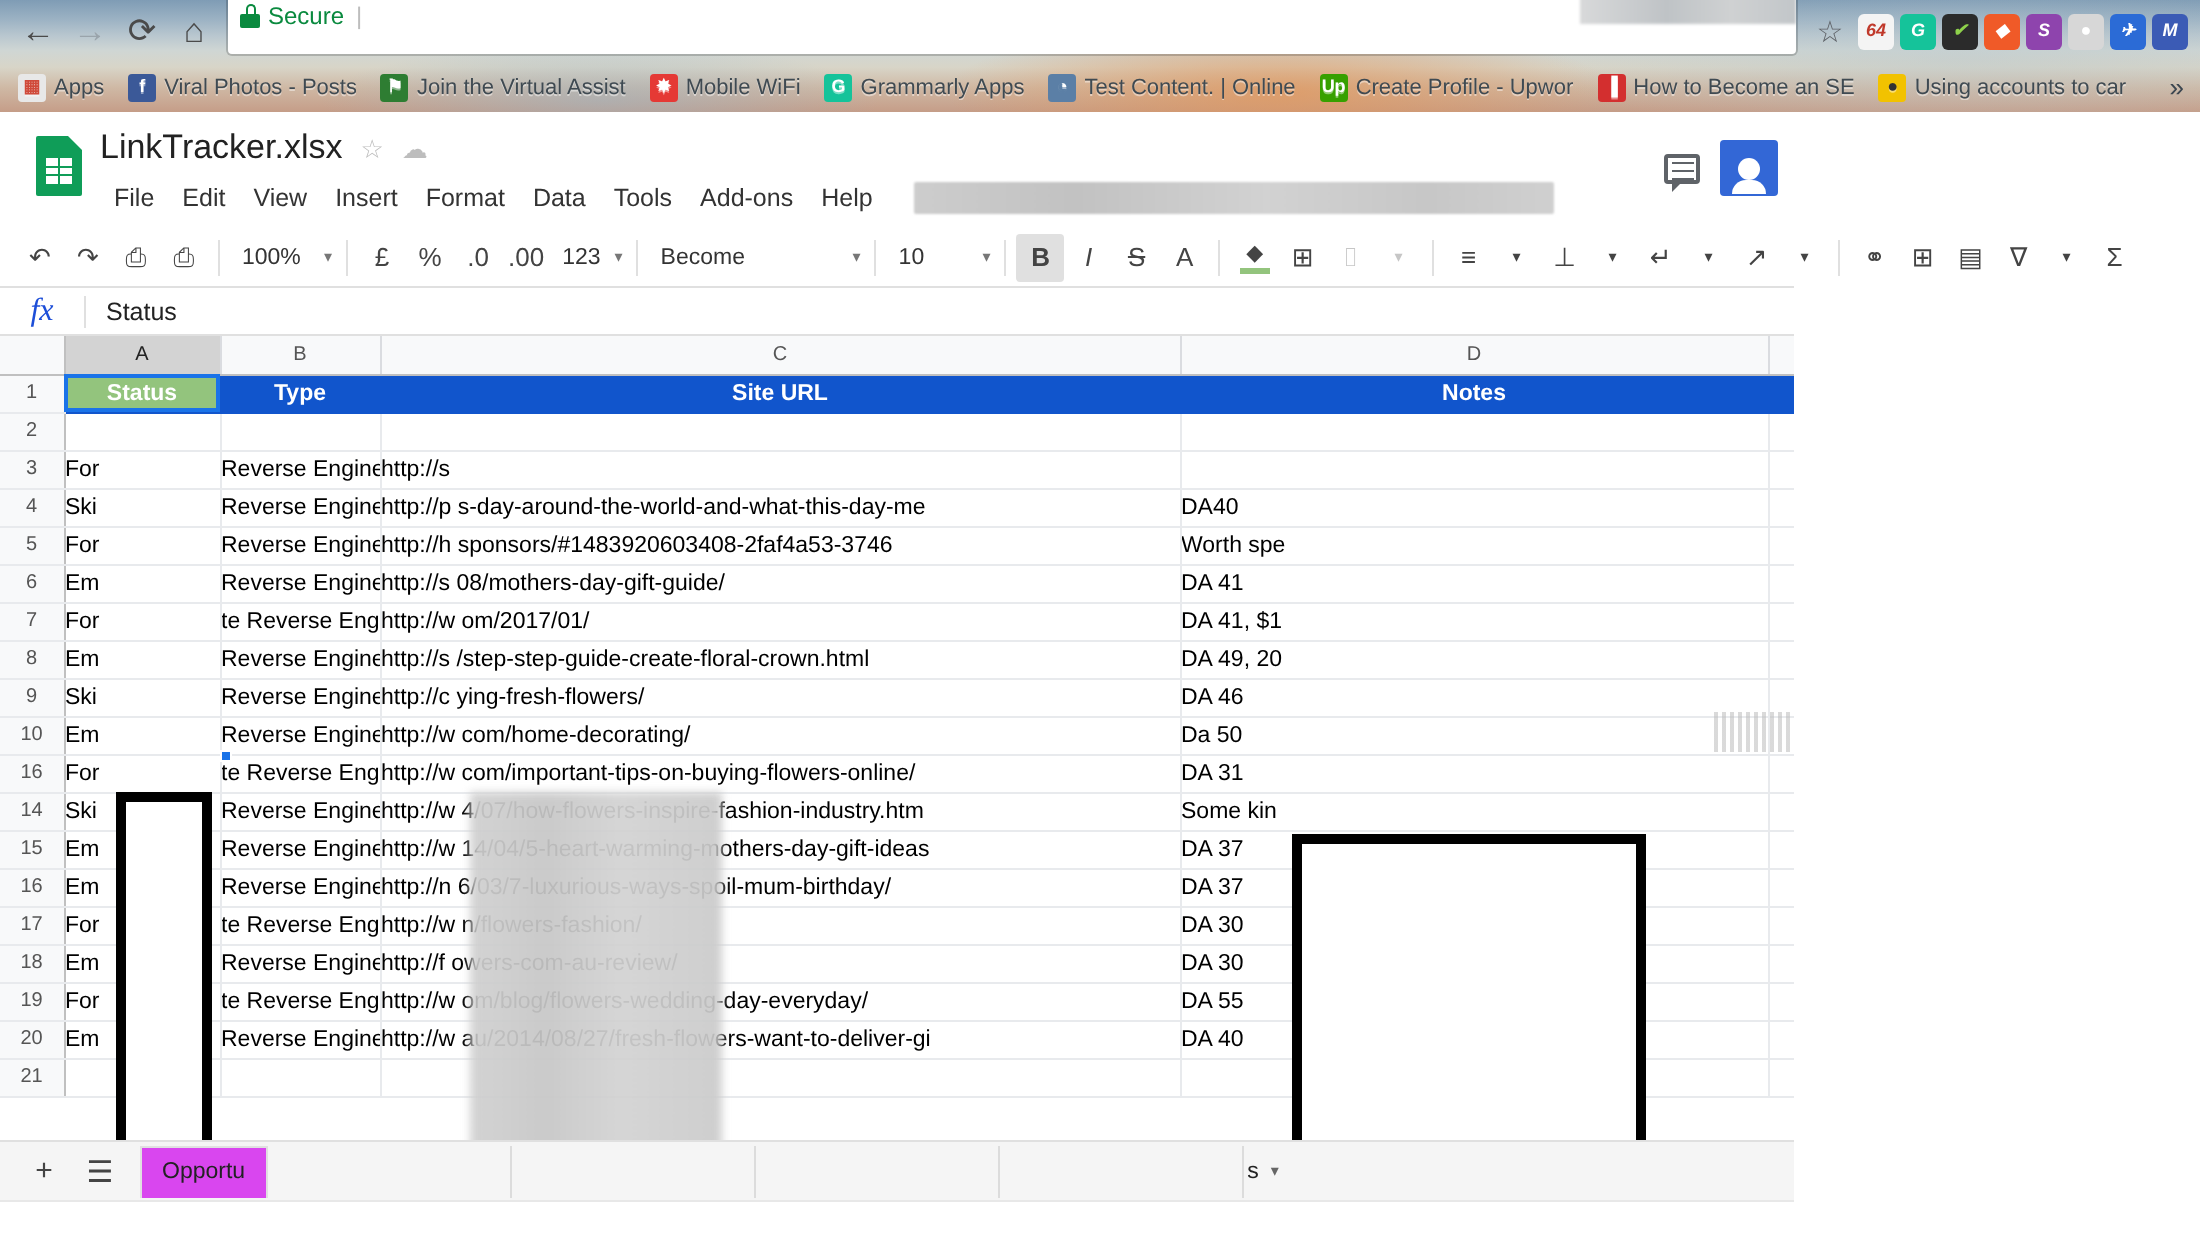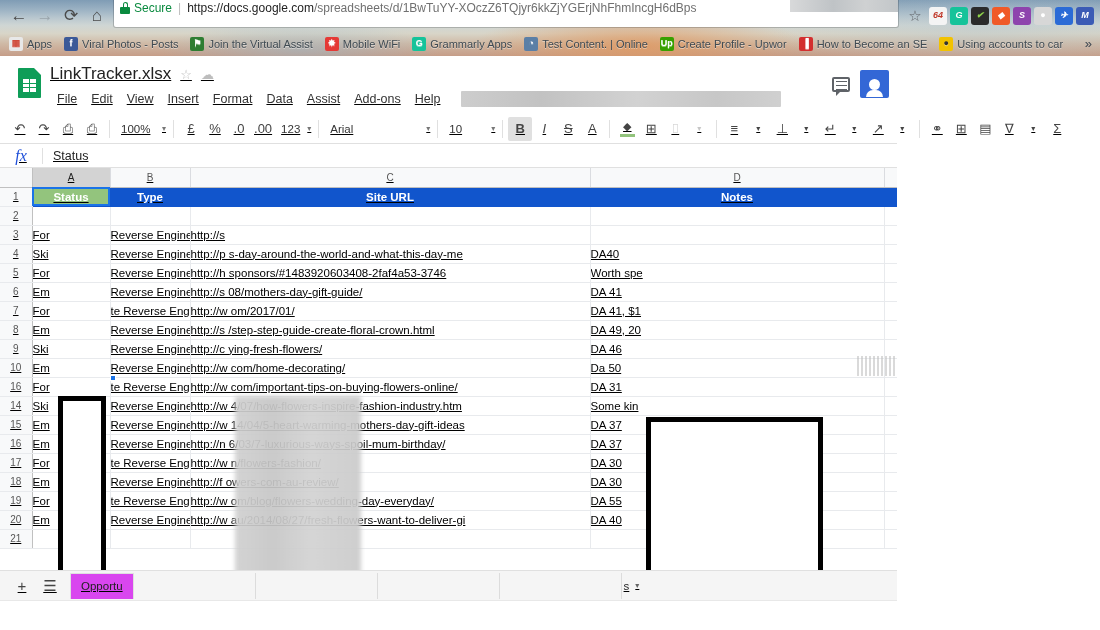--- a/index.html
+++ b/index.html
@@ -71,21 +71,21 @@
     display: flex; align-items: center; gap: 4px; padding: 2px 5px; white-space: nowrap; flex: none;
     font-size: 11px; color: #3f4a52; text-shadow: 0 1px 0 rgba(255,255,255,.45);
     max-width: 160px; overflow: hidden;
   }
   .bm-label { overflow: hidden; text-overflow: clip; }
   .bm-ico { width: 14px; height: 14px; border-radius: 2px; flex:none;
             display:flex; align-items:center; justify-content:center; font-size:9px; color:#fff; font-weight:bold; line-height:1;}
   #bm-overflow { margin-left:auto; font-size:13px; color:#3c4650; padding-right:4px; flex:none;}
 
   
-  #sheets-app { width: 897px; height: 574px; background: #fff; position: relative; text-decoration: underline; }
+  #sheets-app { width: 897px; height: 574px; background: #fff; position: relative; }
 
   #docs-header { height: 58px; display: flex; align-items: flex-start; padding: 6px 8px 0 10px; position: relative; }
   #sheets-logo-wrap { width: 38px; height: 38px; display:flex; align-items:center; justify-content:center; flex:none; margin-top:2px; }
   #sheets-logo {
     width: 23px; height: 30px; background: #0f9d58; border-radius: 1px; position: relative;
   }
   #sheets-logo::after {
     content:""; position:absolute; right:0; top:0; border-width: 0 7px 7px 0;
     border-style: solid; border-color: transparent #fff transparent transparent;
   }
@@ -217,21 +217,20 @@
     <div class="nav-btn">⟳</div>
     <div class="nav-btn">⌂</div>
 
     <div id="omnibox">
       <span id="lock-icon">
           <span class="shackle"></span>
           <span class="body"></span>
         </span>
       <span id="secure-label">Secure</span>
       <span id="url-sep">|</span>
-      <span id="url-text"><span>https://</span><span>docs.google.com</span><span class="dim">/spreadsheets/d/1BwTuYY-XOczZ6TQjyr6kkZjYGErjNhFhmIncgH6dBps</span></span>
       <span id="omnibox-blur"></span>
     </div>
 
     <div id="star-btn">☆</div>
     <div id="ext-strip">
         <div class="ext-icon" style="background: rgb(244, 244, 244); color: rgb(192, 57, 43);">64</div>
         <div class="ext-icon" style="background: rgb(21, 195, 154); color: rgb(255, 255, 255);">G</div>
         <div class="ext-icon" style="background: rgb(43, 43, 43); color: rgb(142, 209, 75);">✔</div>
         <div class="ext-icon" style="background: rgb(240, 90, 40); color: rgb(255, 255, 255);">◆</div>
         <div class="ext-icon" style="background: rgb(142, 68, 173); color: rgb(255, 255, 255);">S</div>
@@ -297,21 +296,21 @@
         <span class="title-ico">☆</span>
         <span class="title-ico">☁</span>
       </div>
       <div id="menu-row">
         <span class="menu-item">File</span>
           <span class="menu-item">Edit</span>
           <span class="menu-item">View</span>
           <span class="menu-item">Insert</span>
           <span class="menu-item">Format</span>
           <span class="menu-item">Data</span>
-          <span class="menu-item">Assist</span>
+          <span class="menu-item">Tools</span>
           <span class="menu-item">Add-ons</span>
           <span class="menu-item">Help</span>
           <span id="share-status-blur"></span>
       </div>
     </div>
 
     <div id="header-right">
       <div id="comment-icon">
           <span class="bub"></span>
         </div>
@@ -338,21 +337,21 @@
     <div class="tb-btn">%</div>
     <div class="tb-btn">.0</div>
     <div class="tb-btn">.00</div>
     <div class="tb-combo">
       <span class="val">123</span>
       <span class="tb-caret">▾</span>
     </div>
     <div class="tb-sep"></div>
 
     <div class="tb-combo" id="font-combo">
-      <span class="val">Arial</span>
+      <span class="val">Become</span>
       <span class="tb-caret">▾</span>
     </div>
     <div class="tb-sep"></div>
 
     <div class="tb-combo" id="size-combo">
       <span class="val">10</span>
       <span class="tb-caret">▾</span>
     </div>
     <div class="tb-sep"></div>
 

